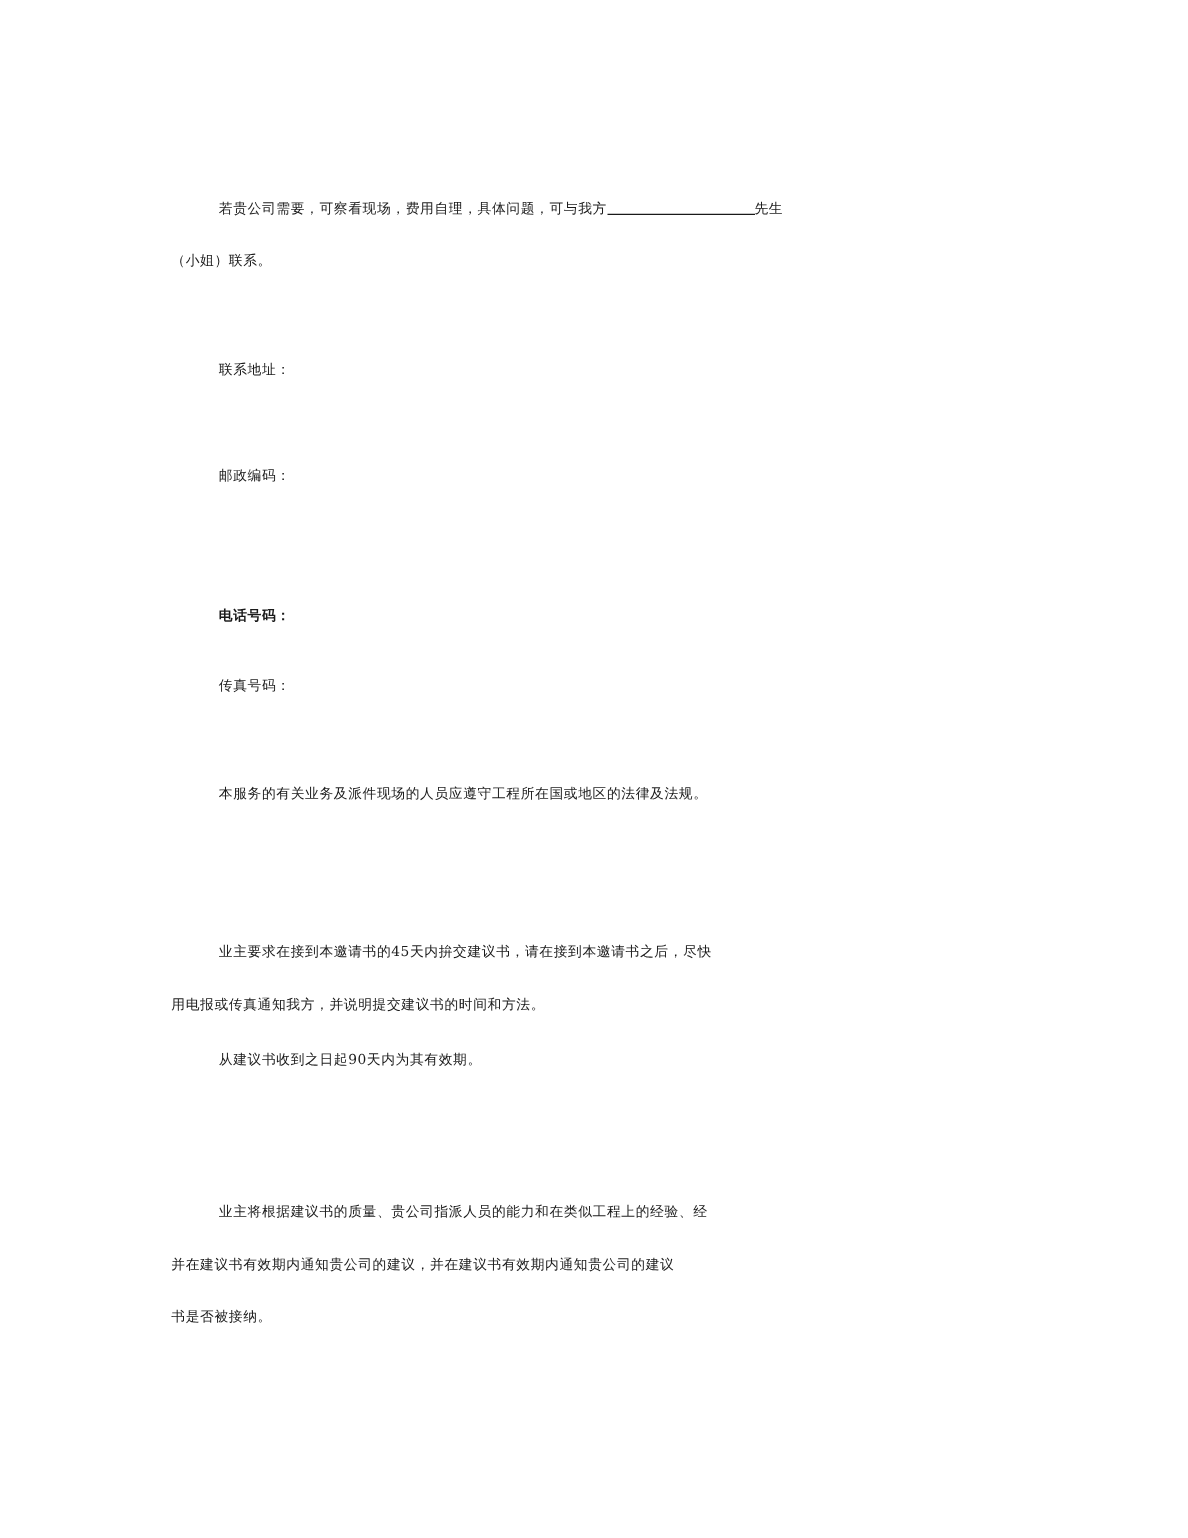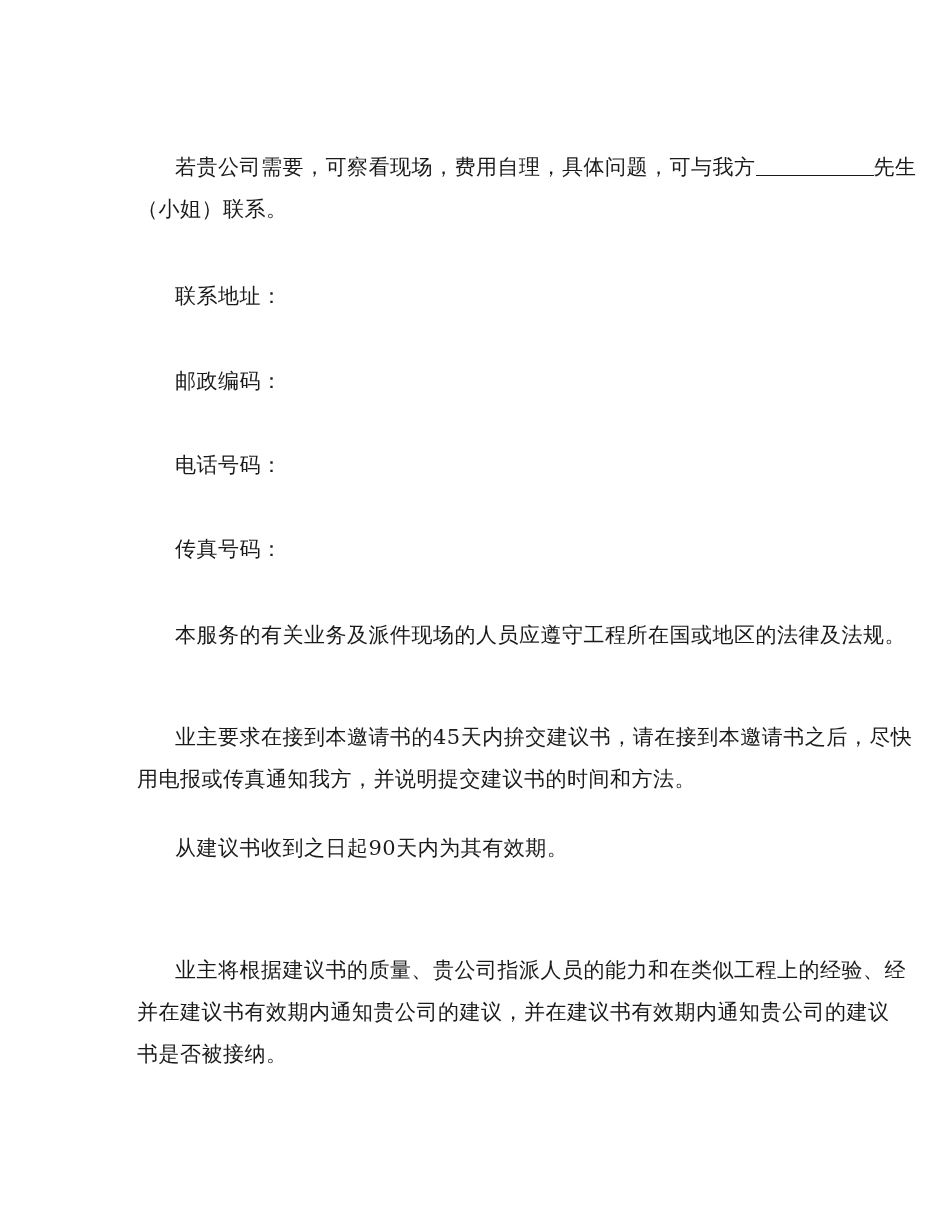--- a/index.html
+++ b/index.html
@@ -1,55 +1,55 @@
 <!DOCTYPE html>
 <html><head>
   <meta charset="utf-8">
   <style>
     html, body { margin: 0; padding: 0; background: #ffffff; }
     body { width: 950px; height: 1230px; position: relative; overflow: hidden;
            font-family: "DejaVu Serif", "Liberation Serif", serif; color: #1a1a1a; }
     .page { position: absolute; left: 0; top: 0; width: 950px; height: 1230px; }
-    .p { position: absolute; left: 137px; width: 680px; font-size: 21px; line-height: 42px; margin: 0;
+    .p { position: absolute; left: 137px; width: 680px; font-size: 11px; line-height: 42px; margin: 0;
          letter-spacing: 0.5px; text-align: justify; }
     .line { display: block; white-space: nowrap; }
     .indent { padding-left: 38px; }
     .blank { display: inline-block; width: 118px; border-bottom: 1px solid #1a1a1a; height: 18px; vertical-align: -2px; }
   </style>
 </head>
 <body>
 
 <div class="page">
 
   <div class="p" style="top:146px;">
     <span class="line indent"><span>若贵公司需要，可察看现场，费用自理，具体问题，可与我方</span><span class="blank"></span><span>先生</span></span>
     <span class="line">（小姐）联系。</span>
   </div>
 
-  <div class="p" style="top:275px;font-family:Liberation Serif, serif;">
+  <div class="p" style="top:275px;">
     <span class="line indent">联系地址：</span>
   </div>
 
   <div class="p" style="top:360px;">
     <span class="line indent">邮政编码：</span>
   </div>
 
-  <div class="p" style="top:444px;">
+  <div class="p" style="top:472px;font-weight:bold;">
     <span class="line indent">电话号码：</span>
   </div>
 
   <div class="p" style="top:528px;font-family:Liberation Serif, serif;">
     <span class="line indent">传真号码：</span>
   </div>
 
   <div class="p" style="top:614px;">
     <span class="line indent">本服务的有关业务及派件现场的人员应遵守工程所在国或地区的法律及法规。</span>
   </div>
 
-  <div class="p" style="top:716px;">
+  <div class="p" style="top:741px;">
     <span class="line indent">业主要求在接到本邀请书的45天内拚交建议书，请在接到本邀请书之后，尽快</span>
     <span class="line">用电报或传真通知我方，并说明提交建议书的时间和方法。</span>
   </div>
 
   <div class="p" style="top:827px;">
     <span class="line indent">从建议书收到之日起90天内为其有效期。</span>
   </div>
 
 
   <div class="p" style="top:949px;">

